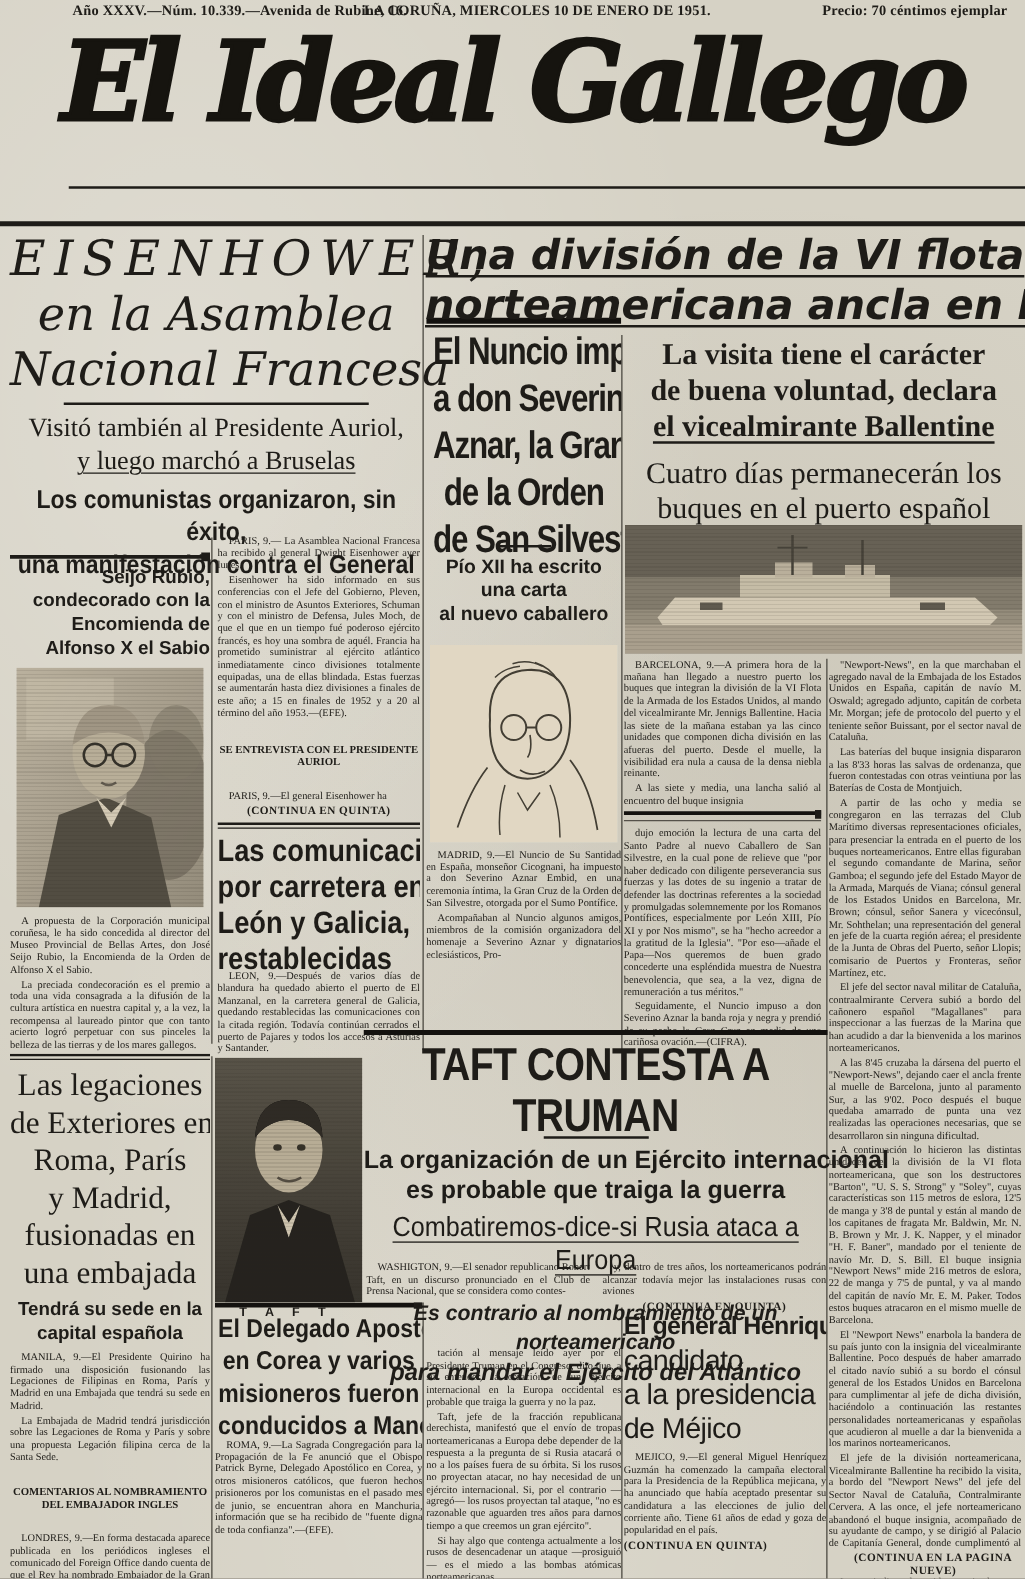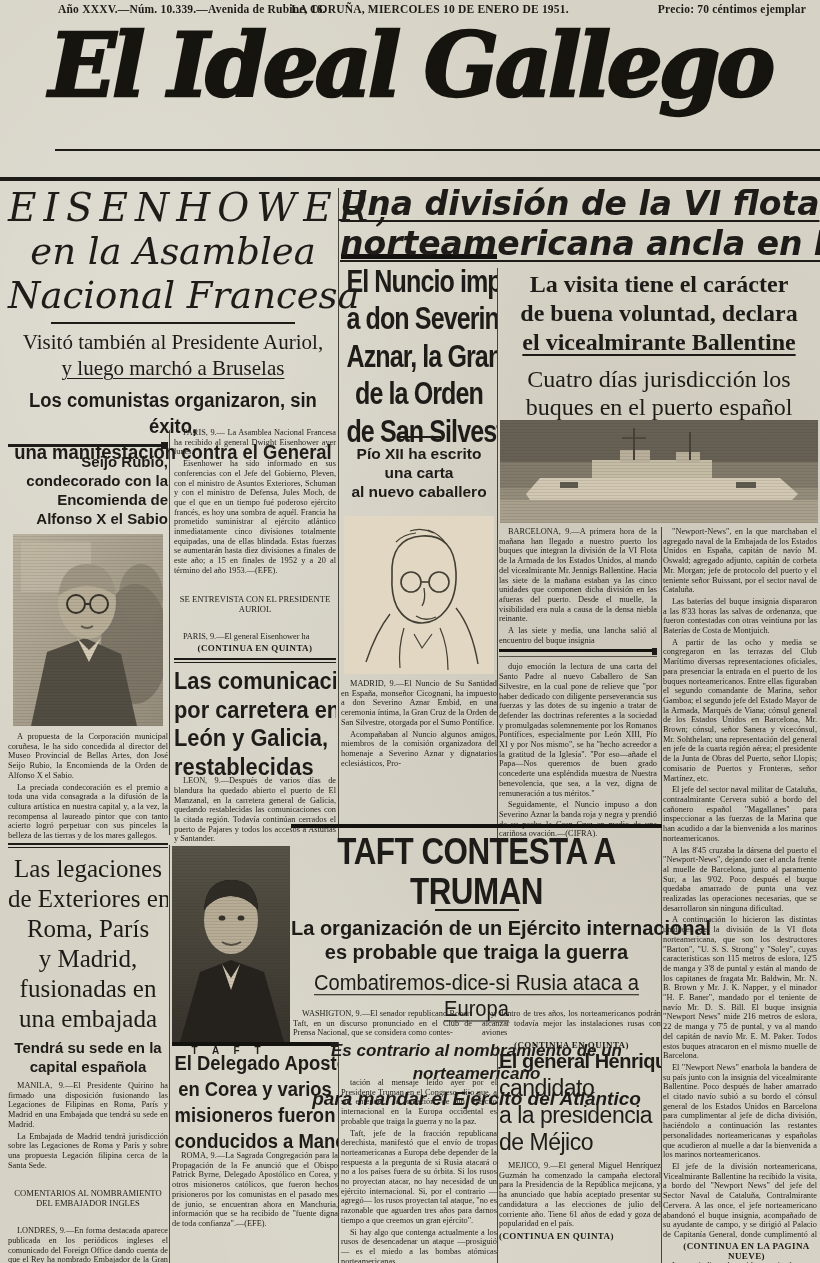--- a/index.html
+++ b/index.html
@@ -19,21 +19,21 @@
   
   .masthead{left:0;top:6;width:820px;height:138px;text-align:center;}
   .dateline{left:0;top:152;width:820px;height:24px;font-family:"Liberation Serif",serif;}
   .dateline .dl{position:absolute;top:3px;font-size:11.5px;font-weight:bold;letter-spacing:.2px;}
   .dl-left{left:58px;}
   .dl-center{left:0;right:0;text-align:center;font-size:12.5px;padding-left:40px;}
   .dl-right{right:14px;}
 
   
   .body p{font-size:8.3px;line-height:9.7px;text-align:justify;margin:0 0 2px;text-indent:9px;}
-  .crosshead{font-size:8.6px;font-weight:normal;text-align:center;margin:18px 0;line-height:10px;}
+  .crosshead{font-size:8.6px;font-weight:bold;text-align:center;margin:18px 0;line-height:10px;}
   .continua{font-size:9px;font-weight:bold;text-align:center;letter-spacing:.4px;margin-top:2px;}
   .hl div{white-space:nowrap;}
 
   
   .eis{left:8px;top:186px;width:330px;text-align:center;}
   .eis .hl{font-family:"DejaVu Serif",serif;font-style:italic;font-size:37px;line-height:44px;}
   .eis .hl div:first-child{font-size:39px;letter-spacing:7px;}
   .eis .underrule{width:74%;height:2px;background:#1e1c18;margin:4px auto 5px;}
   .eis .deck1{font-size:21px;line-height:26px;}
   .eis .deck1 div:last-child{text-decoration:underline;text-decoration-thickness:1px;text-underline-offset:3px;}
@@ -279,21 +279,21 @@
       <div>norteamericana ancla en Barcelona</div>
     </section>
 
   <section class="abs visita">
     <div class="d1 hl">
         <div>La visita tiene el carácter</div>
         <div>de buena voluntad, declara</div>
         <div>el vicealmirante Ballentine</div>
       </div>
     <div class="d2 hl">
-        <div>Cuatro días jurisdicción los</div>
+        <div>Cuatro días permanecerán los</div>
         <div>buques en el puerto español</div>
       </div>
   </section>
 
   <figure class="abs ship-wrap" style="margin:0;">
     <div class="ph-wrap">
       <svg class="photo" width="318" height="103" viewBox="0 0 318 103">
         <rect width="318" height="103" fill="#8f897b"></rect>
         <rect width="318" height="42" fill="#5f5b51"></rect>
         <rect y="42" width="318" height="26" fill="#7b766a"></rect>

